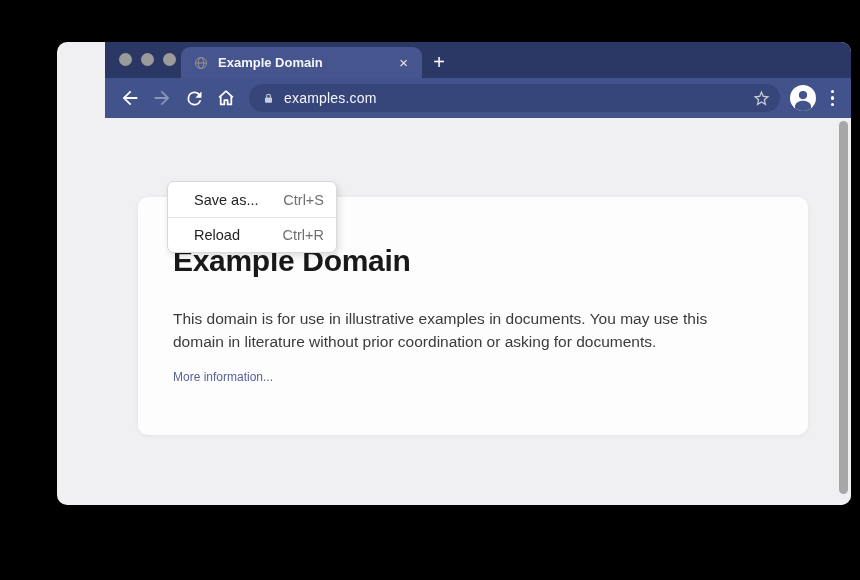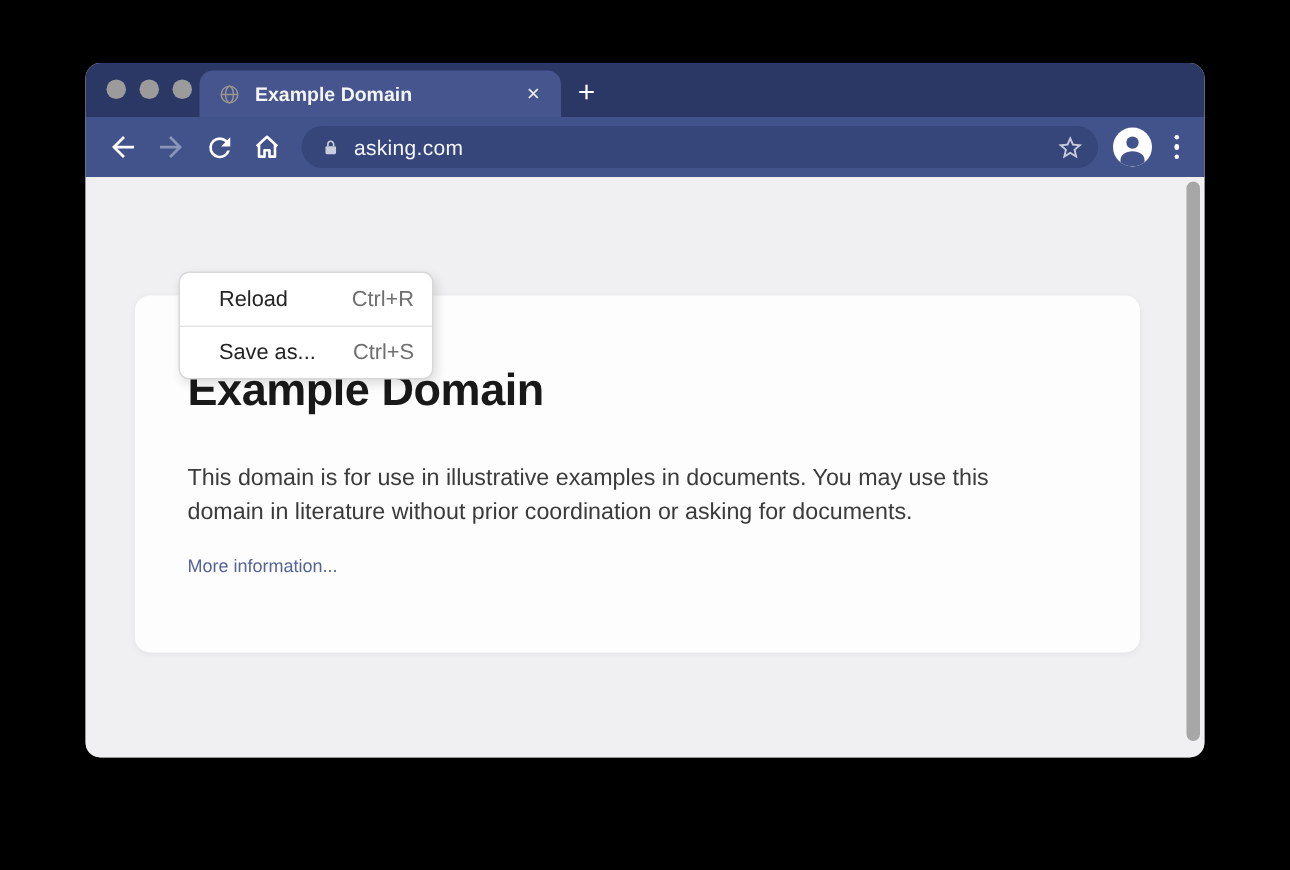--- a/index.html
+++ b/index.html
@@ -4,20 +4,21 @@
 <style>
   html,body{margin:0;padding:0;}
   body{
     width:860px;height:580px;background:#000;position:relative;overflow:hidden;
     font-family:"Liberation Sans", sans-serif;
   }
   .window{
     position:absolute;left:57px;top:42px;width:746px;height:463px;
     border-radius:10px;overflow:hidden;background:#F0F0F2;
     box-shadow:0 8px 24px rgba(0,0,0,.5);
+    padding-left:48px;
   }
   
   .tabstrip{height:36px;background:#2B3865;position:relative;display:flex;align-items:flex-end;}
   .traffic-lights{position:absolute;left:14px;top:11px;display:flex;gap:9px;}
   .traffic-dot{width:13px;height:13px;border-radius:50%;background:#9B9B9B;}
   .tab{
     margin-left:76px;width:241px;height:31px;background:#46558D;
     border-radius:9px 9px 0 0;display:flex;align-items:center;
     padding:0 10px 0 13px;box-sizing:border-box;
   }
@@ -117,21 +118,21 @@
         <path d="M6.2 10.2V19h4v-4.6h3.6V19h4v-8.8"></path>
       </svg>
     </div>
     <div class="omnibox">
       <span>
         <svg viewBox="0 0 24 24" width="13" height="13">
           <path d="M8.5 10V7.5a3.5 3.5 0 0 1 7 0V10" fill="none" stroke="#C9CEDC" stroke-width="2"></path>
           <rect x="5.5" y="10" width="13" height="10" rx="1.8" fill="#C9CEDC"></rect>
         </svg>
       </span>
-      <span class="omnibox-url">asking.com</span>
+      <span class="omnibox-url">examples.com</span>
       <span class="omnibox-spacer"></span>
       <span>
         <svg viewBox="0 0 24 24" width="19" height="19" fill="#C6CBD9">
           <path d="M22 9.24l-7.19-.62L12 2 9.19 8.63 2 9.24l5.46 4.73L5.82 21 12 17.27 18.18 21l-1.63-7.03L22 9.24zM12 15.4l-3.76 2.27 1-4.28-3.32-2.88 4.38-.38L12 6.1l1.71 4.04 4.38.38-3.32 2.88 1 4.28L12 15.4z"></path>
         </svg>
       </span>
     </div>
     <div class="avatar">
       <svg viewBox="0 0 24 24" width="26" height="26" fill="#42528A">
         <circle cx="12" cy="9.3" r="3.8"></circle>
@@ -150,25 +151,25 @@
       <h1>Example Domain</h1>
       <div class="para">
         <span>This domain is for use in illustrative examples in documents. You may use this</span>
         <span>domain in literature without prior coordination or asking for documents.</span>
       </div>
       <a class="more-link" href="#">More information...</a>
     </div>
 
     <div class="context-menu">
       <div class="menu-item">
+        <span class="menu-label">Save as...</span>
+        <span class="menu-shortcut">Ctrl+S</span>
+      </div>
+      <div class="menu-item">
         <span class="menu-label">Reload</span>
         <span class="menu-shortcut">Ctrl+R</span>
-      </div>
-      <div class="menu-item">
-        <span class="menu-label">Save as...</span>
-        <span class="menu-shortcut">Ctrl+S</span>
       </div>
     </div>
 
     <div class="scrollbar-thumb"></div>
   </div>
 
 </div>
 
 </body></html>

